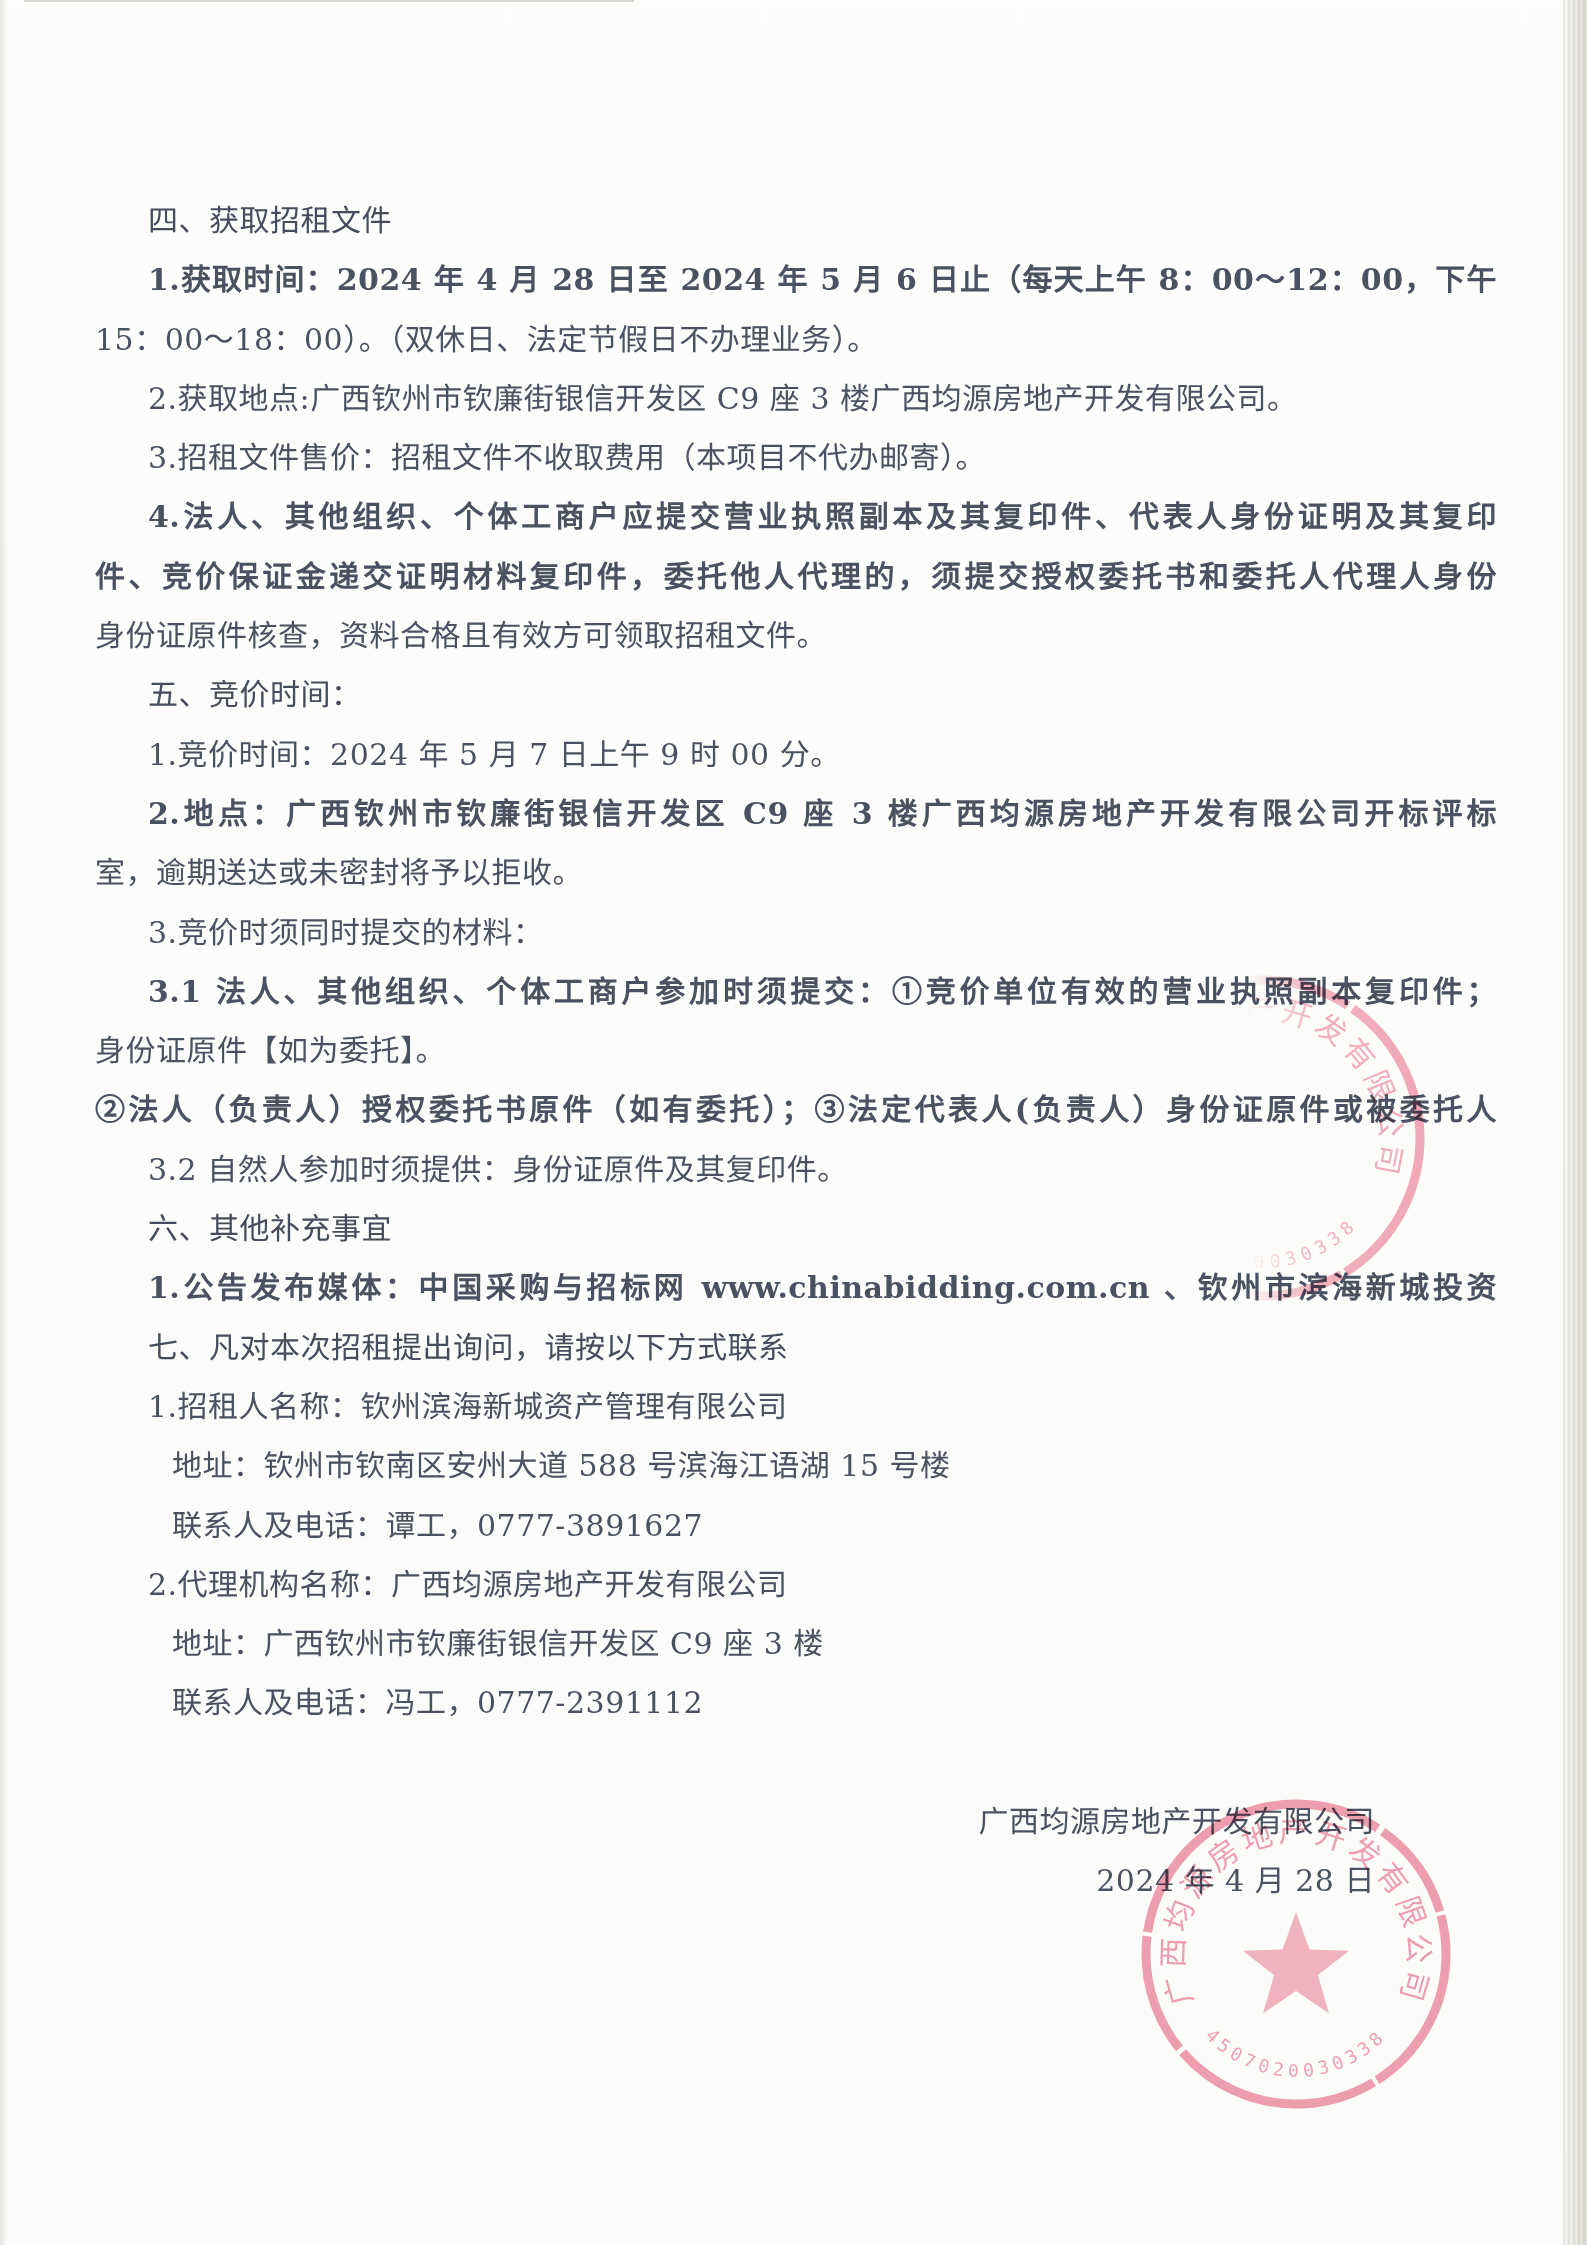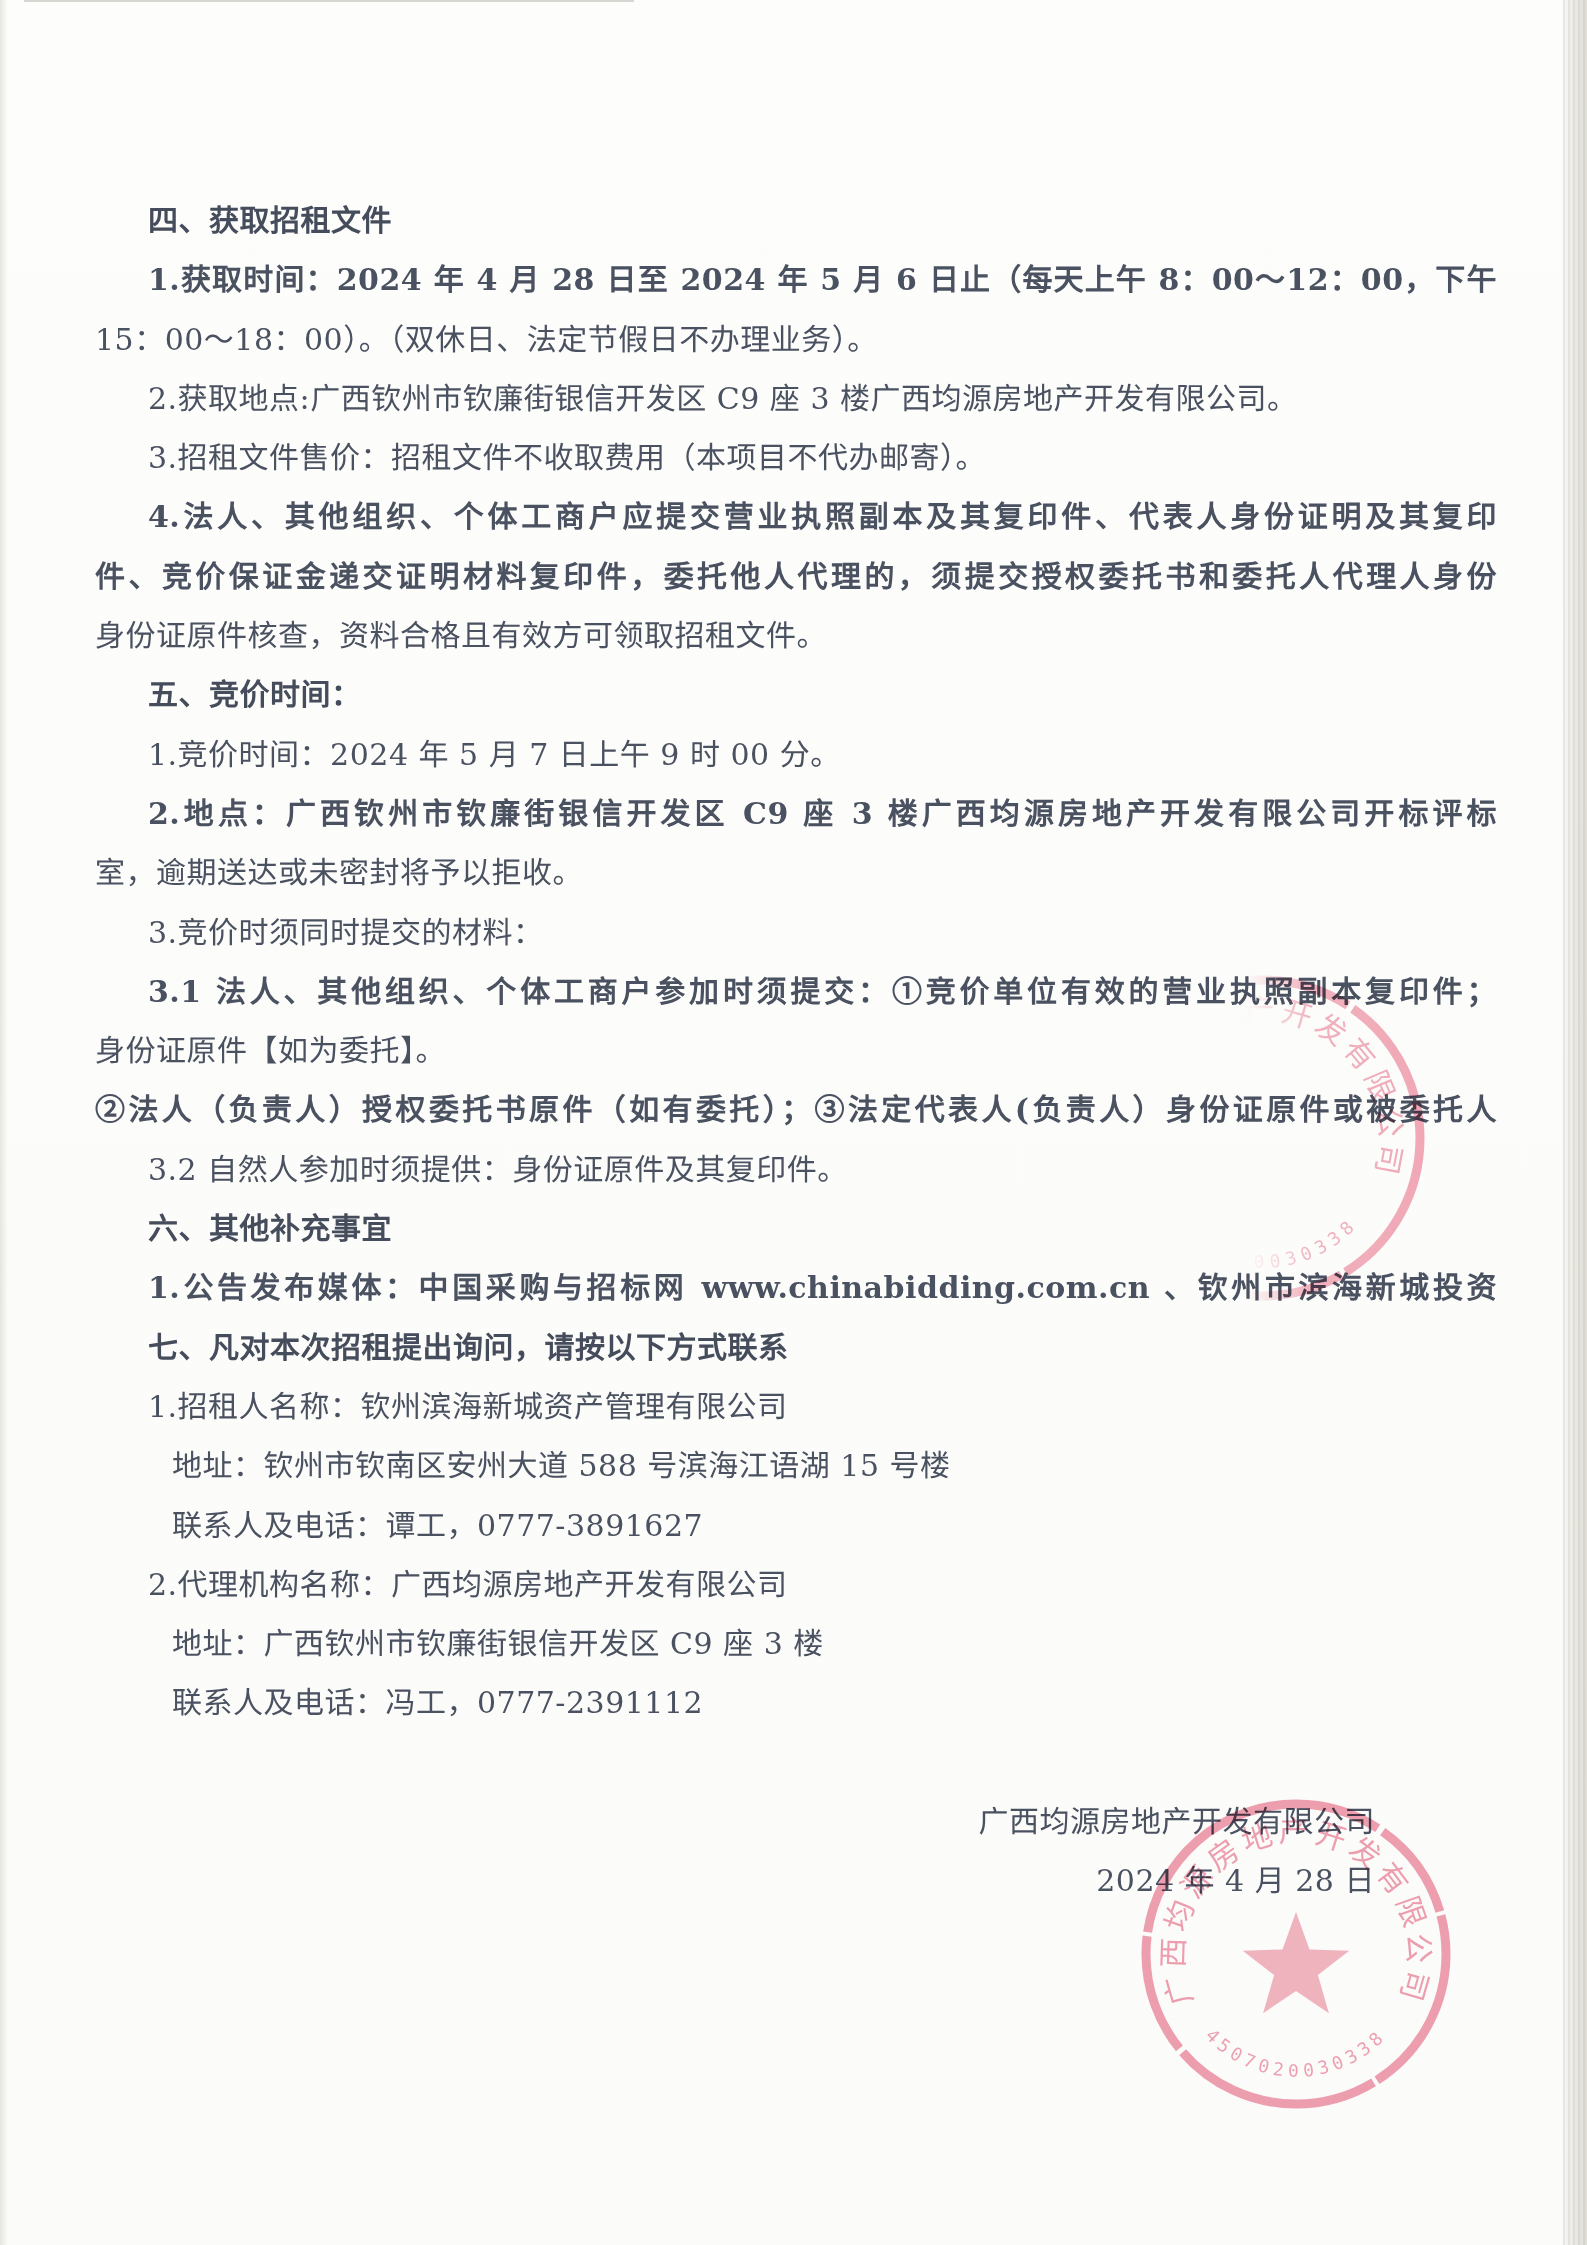--- a/index.html
+++ b/index.html
@@ -34,21 +34,21 @@
   
   .doc {
     position: absolute; left: 95px; top: 191px; width: 1402px;
     font-size: 30px; line-height: 59.3px;
     color: #4a5160;
     letter-spacing: 0.5px;
   }
   .line { height: 59.3px; white-space: normal; }
   .indent-first { padding-left: 53px; }
   .indent-sub   { padding-left: 77px; }
-  .heading { font-weight: bold; color: #454c5b; }
+  .heading { font-weight: normal; color: #454c5b; }
   .fill { text-align: justify; text-align-last: justify; font-weight: bold; }
   .spacer { height: 59.3px; }
   .sign { text-align: right; padding-right: 122px; }
 
   
   .stamp {
     position: absolute;
     mix-blend-mode: multiply;
     pointer-events: none;
   }

